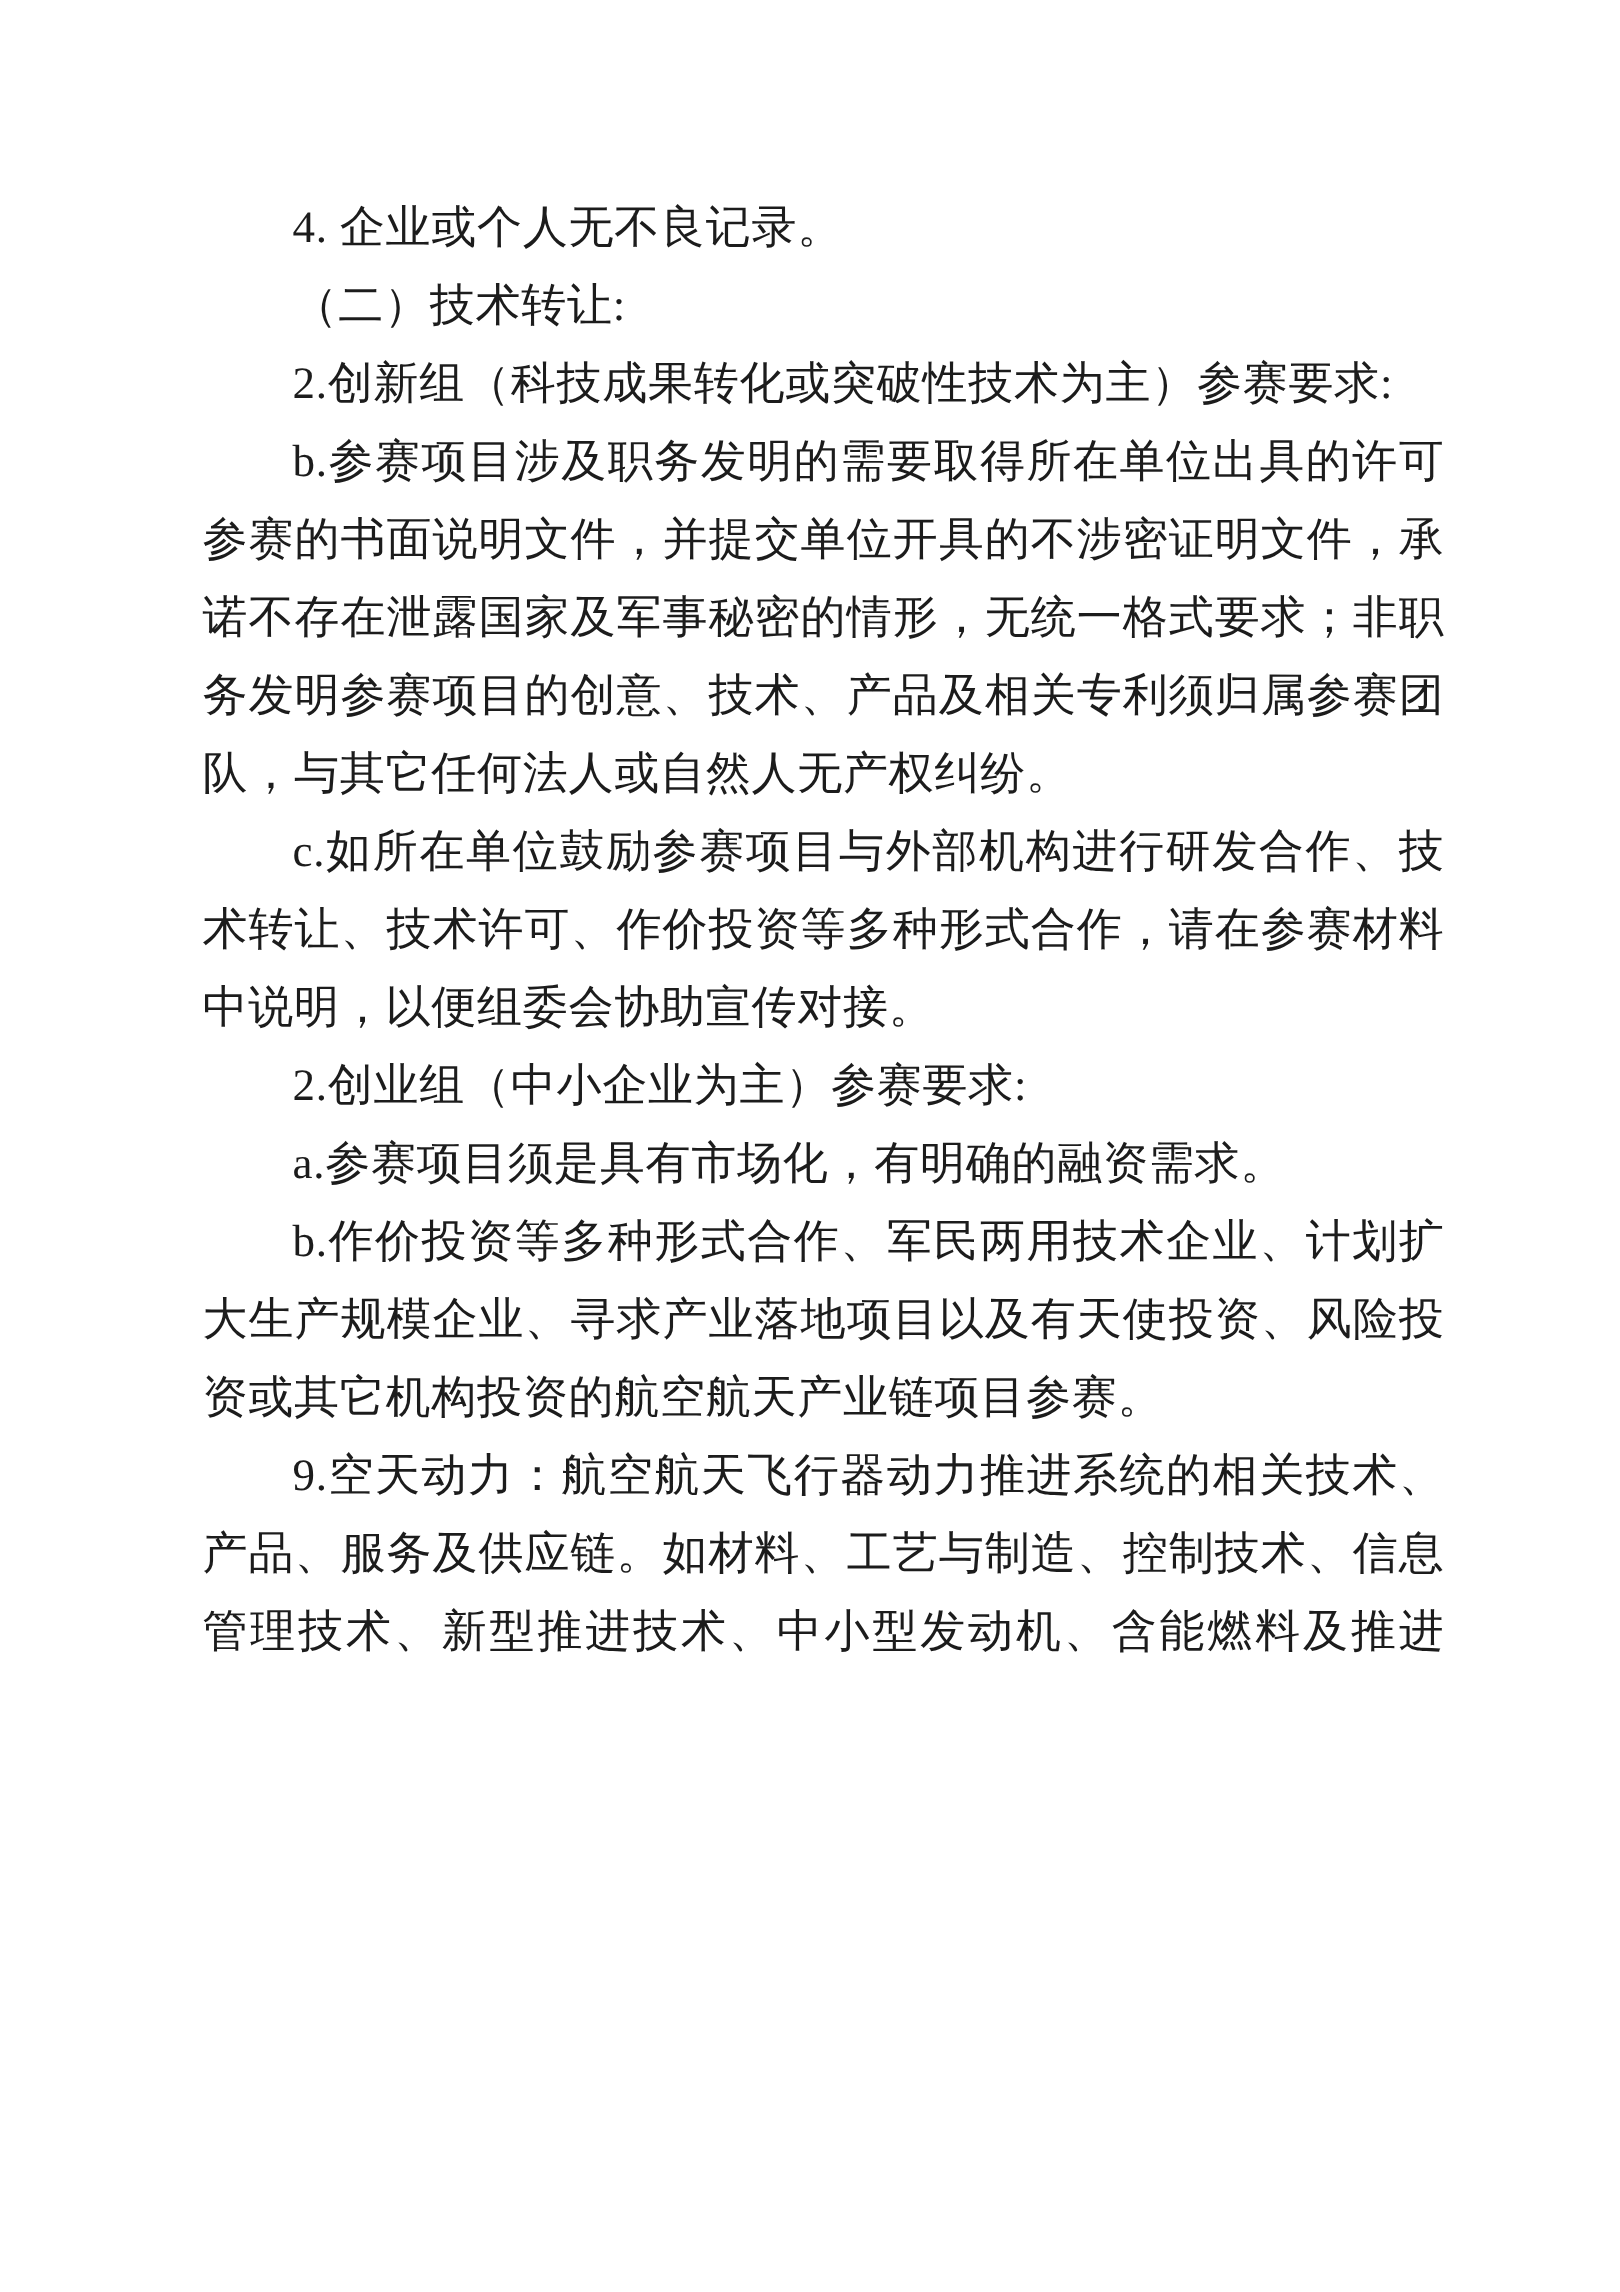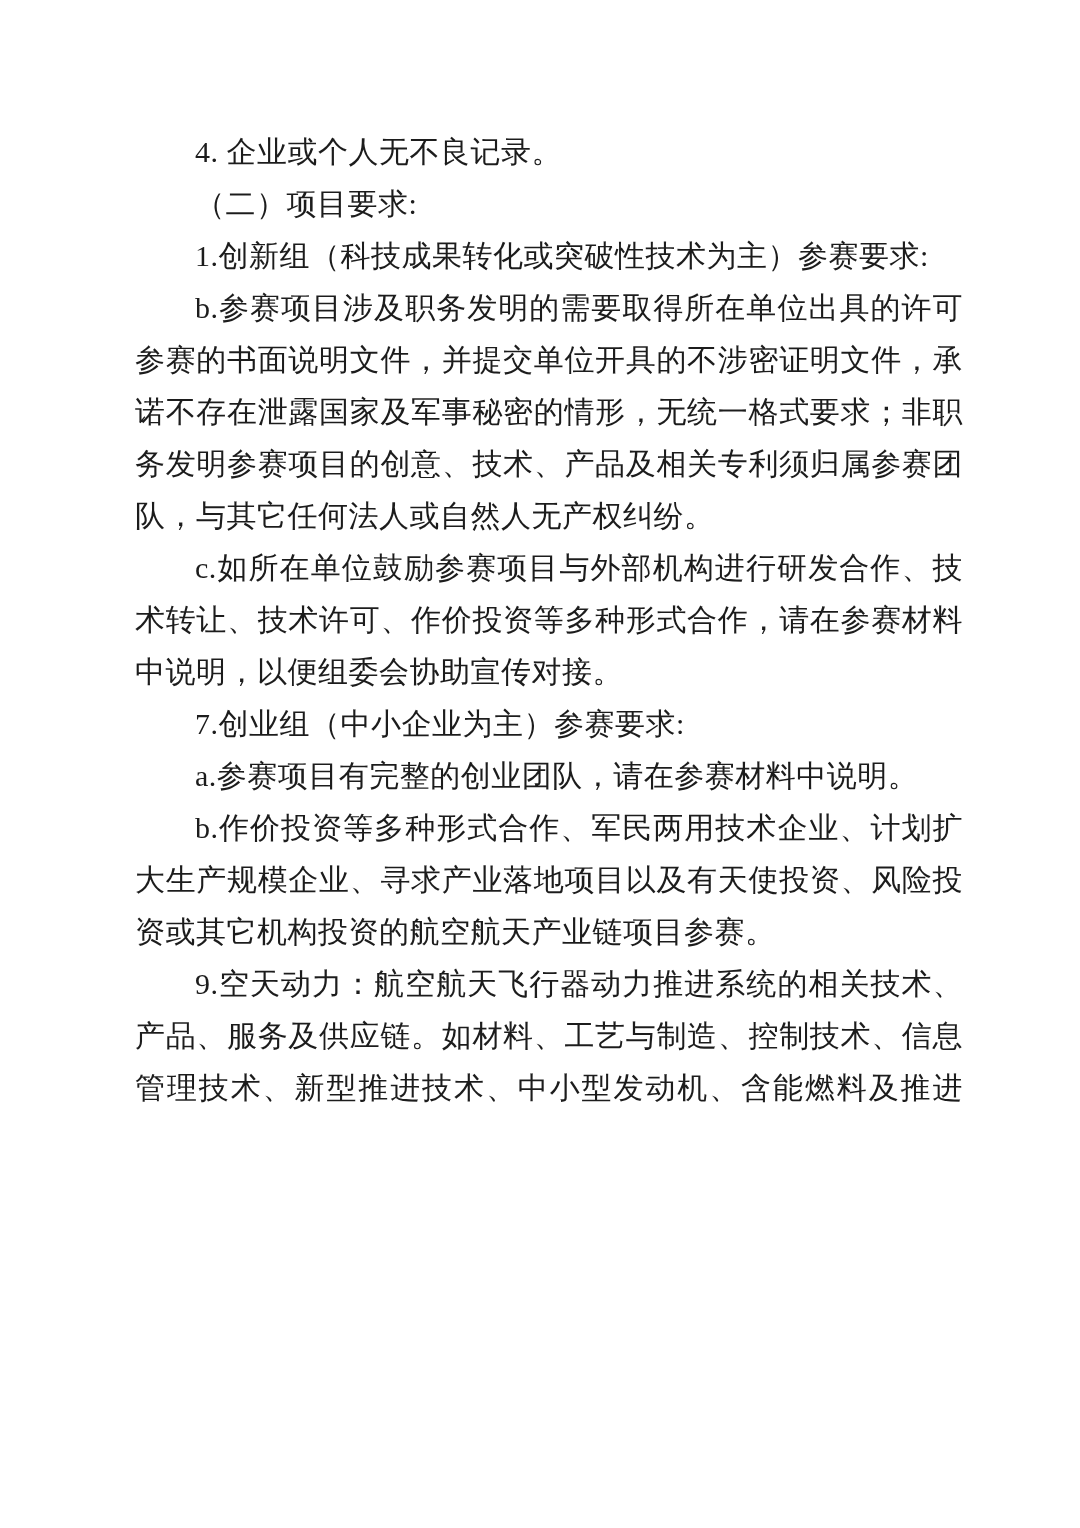--- a/index.html
+++ b/index.html
@@ -41,25 +41,25 @@
     color: #2e2e2e;
     letter-spacing: 1px;
   }
 </style>
 </head>
 <body>
 
 <div class="page">
   <div class="content">
     <p>4. 企业或个人无不良记录。</p>
-    <p>（二）项目要求:</p>
-    <p>1.创新组（科技成果转化或突破性技术为主）参赛要求:</p>
+    <p>（二）技术转让:</p>
+    <p>2.创新组（科技成果转化或突破性技术为主）参赛要求:</p>
     <p>b.参赛项目涉及职务发明的需要取得所在单位出具的许可参赛的书面说明文件，并提交单位开具的不涉密证明文件，承诺不存在泄露国家及军事秘密的情形，无统一格式要求；非职务发明参赛项目的创意、技术、产品及相关专利须归属参赛团队，与其它任何法人或自然人无产权纠纷。</p>
     <p>c.如所在单位鼓励参赛项目与外部机构进行研发合作、技术转让、技术许可、作价投资等多种形式合作，请在参赛材料中说明，以便组委会协助宣传对接。</p>
-    <p>7.创业组（中小企业为主）参赛要求:</p>
-    <p>a.参赛项目有完整的创业团队，请在参赛材料中说明。</p>
+    <p>2.创业组（中小企业为主）参赛要求:</p>
+    <p>a.参赛项目须是具有市场化，有明确的融资需求。</p>
     <p>b.作价投资等多种形式合作、军民两用技术企业、计划扩大生产规模企业、寻求产业落地项目以及有天使投资、风险投资或其它机构投资的航空航天产业链项目参赛。</p>
     <p>9.空天动力：航空航天飞行器动力推进系统的相关技术、产品、服务及供应链。如材料、工艺与制造、控制技术、信息管理技术、新型推进技术、中小型发动机、含能燃料及推进剂、维修服务等热点领域。</p>
   </div>
   <div class="footer">
     <span>—4—</span>
   </div>
 </div>
 
 </body></html>

